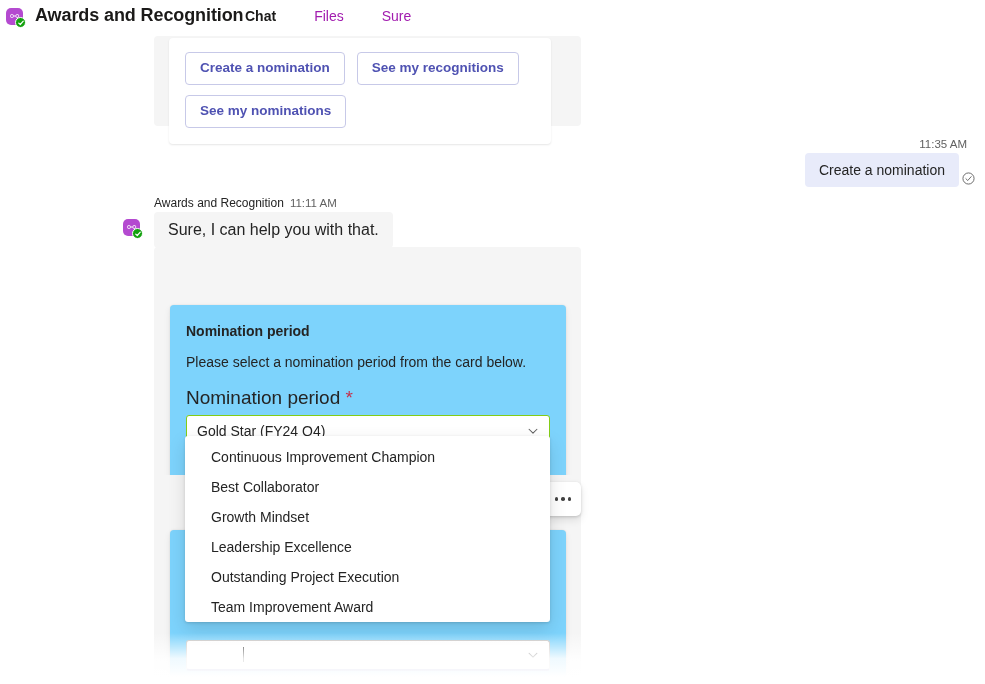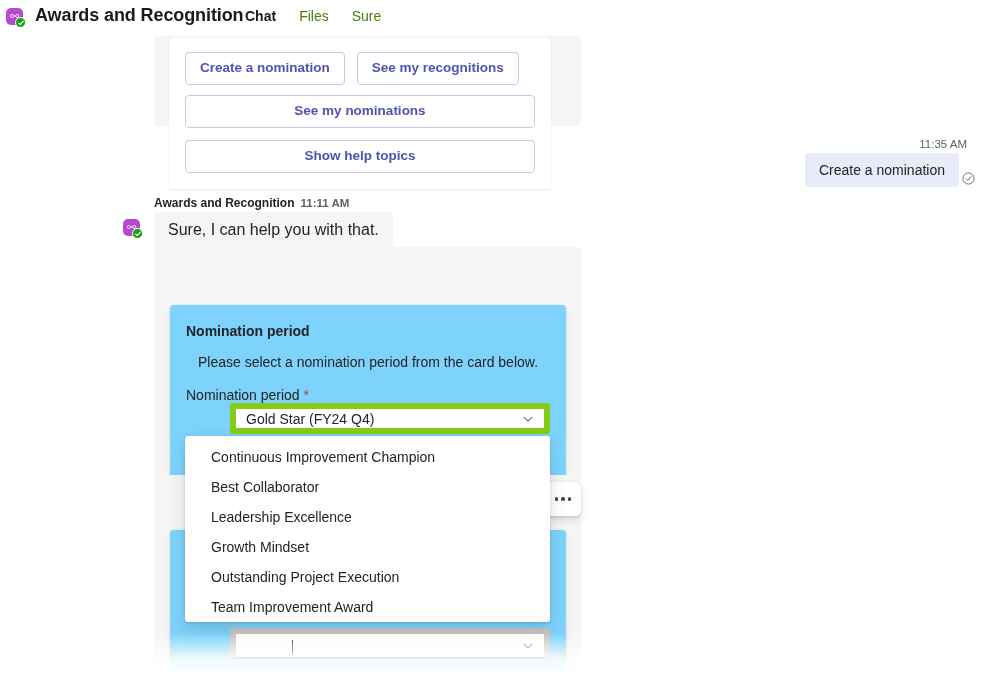--- a/index.html
+++ b/index.html
@@ -52,25 +52,25 @@
   .av-badge svg { display: block; }
 
   .app-title {
     position: absolute; left: 35px; top: 5px;
     font-size: 18px; font-weight: bold;
     color: #1b1a19; letter-spacing: -0.1px;
     white-space: nowrap;
   }
   .tabs {
     position: absolute; left: 234px; top: 8px;
-    display: flex; align-items: flex-start; gap: 1px;
+    display: flex; align-items: flex-start; gap: 16px;
   }
   .tab {
     position: relative;
-    font-size: 14px; color: #4d7c0f;
+    font-size: 14px; color: #a21caf;
     padding: 0 11px 14px 11px;
     cursor: pointer; white-space: nowrap;
   }
   .tab.active { color: #1b1a19; font-weight: bold; }
   .tab.active::after {
     content: "";
     position: absolute;
     left: 10px; right: 10px; bottom: 0;
     height: 2.5px; background: #5b5fc7;
     border-radius: 2px;
@@ -97,21 +97,21 @@
     position: absolute;
     left: 169px; top: 2px;
     width: 382px;
     background: #ffffff;
     border-radius: 4px;
     box-shadow: 0 1px 2px rgba(0,0,0,.10);
     padding: 14px 16px 16px 16px;
     box-sizing: border-box;
   }
   .sugg-row { display: flex; gap: 12px; margin-bottom: 10px; }
-  .sugg-row:last-child { margin-bottom: 0; flex-direction: column; }
+  .sugg-row:last-child { margin-bottom: 0; }
   .sugg-btn {
     border: 1px solid #c7c9e8;
     border-radius: 4px;
     background: #ffffff;
     color: #4f52b2;
     font-size: 13.5px; font-weight: bold;
     font-family: "Liberation Sans", sans-serif;
     padding: 8px 14px;
     cursor: pointer;
     white-space: nowrap;
@@ -138,21 +138,20 @@
     width: 13px; height: 13px;
     color: #616161;
   }
   .out-check svg { display: block; }
 
   
   .in-meta {
     position: absolute; left: 154px; top: 160px;
     font-size: 12px; color: #424242;
     white-space: nowrap;
-    font-weight: bold;
   }
   .in-meta .who { color: #242424; }
   .in-meta .when { color: #616161; margin-left: 6px; font-size: 11.5px; }
 
   .in-avatar {
     position: absolute; left: 123px; top: 183px;
     width: 19px; height: 19px;
   }
   .in-bubble {
     position: absolute; left: 154px; top: 176px;
@@ -176,39 +175,38 @@
     box-sizing: border-box;
   }
   #ac-card-1 { left: 170px; top: 269px; width: 396px; height: 198px; padding: 18px 16px; }
   #ac-card-2 { left: 170px; top: 494px; width: 396px; height: 177px; padding: 18px 16px; }
 
   .ac-title {
     font-size: 14px; font-weight: bold; color: #242424;
     margin: 0 0 15px 0;
   }
   .ac-text {
-    font-size: 14px; color: #242424; margin: 0 0 17px 0; text-align: center;
+    font-size: 14px; color: #242424; margin: 0 0 17px 0;
   }
   .ac-label {
-    font-size: 14px; color: #242424; margin: 0 0 0 0;
+    font-size: 19px; color: #242424; margin: 0 0 6px 0;
   }
   .req { color: #c4314b; }
 
   .combo {
     position: relative;
     height: 31px;
-    border: 6px solid #84cc16;
+    border: 1px solid #84cc16;
     border-radius: 3px;
     background: #ffffff;
     box-sizing: border-box;
     display: flex; align-items: center;
     padding: 0 10px;
     font-size: 14px; color: #242424;
     cursor: pointer;
-    margin-left: 44px;
   }
   .combo .chev {
     position: absolute; right: 9px; top: 50%;
     transform: translateY(-50%);
     color: #616161;
   }
   .combo .chev svg { display: block; }
 
   .combo.focused {
     border-color: #c8c6c4;
@@ -310,21 +308,20 @@
 
     <div class="bot-block" style="left:154px; top:0px; width:427px; height:90px;"></div>
 
     <div class="sugg-card">
       <div class="sugg-row">
         <button class="sugg-btn">Create a nomination</button>
         <button class="sugg-btn">See my recognitions</button>
       </div>
       <div class="sugg-row">
         <button class="sugg-btn">See my nominations</button>
-        <button class="sugg-btn">Show help topics</button>
       </div>
     </div>
 
     <div class="out-time">11:35 AM</div>
     <div class="out-bubble">Create a nomination</div>
     <div class="out-check">
       <svg width="13" height="13" viewBox="0 0 14 14">
         <circle cx="7" cy="7" r="6" fill="none" stroke="#616161" stroke-width="1"></circle>
         <path d="M4.2 7.2 L6.2 9.2 L9.9 5" fill="none" stroke="#616161" stroke-width="1" stroke-linecap="round" stroke-linejoin="round"></path>
       </svg>
@@ -390,22 +387,22 @@
       <span class="more-dots">
         <i></i>
           <i></i>
           <i></i>
       </span>
     </div>
 
     <div class="dropdown">
       <div class="dd-item">Continuous Improvement Champion</div>
       <div class="dd-item">Best Collaborator</div>
+      <div class="dd-item">Growth Mindset</div>
       <div class="dd-item">Leadership Excellence</div>
-      <div class="dd-item">Growth Mindset</div>
       <div class="dd-item">Outstanding Project Execution</div>
       <div class="dd-item">Team Improvement Award</div>
     </div>
 
     <div class="fade-bottom"></div>
   </div>
 
 </div>
 
 </body></html>

